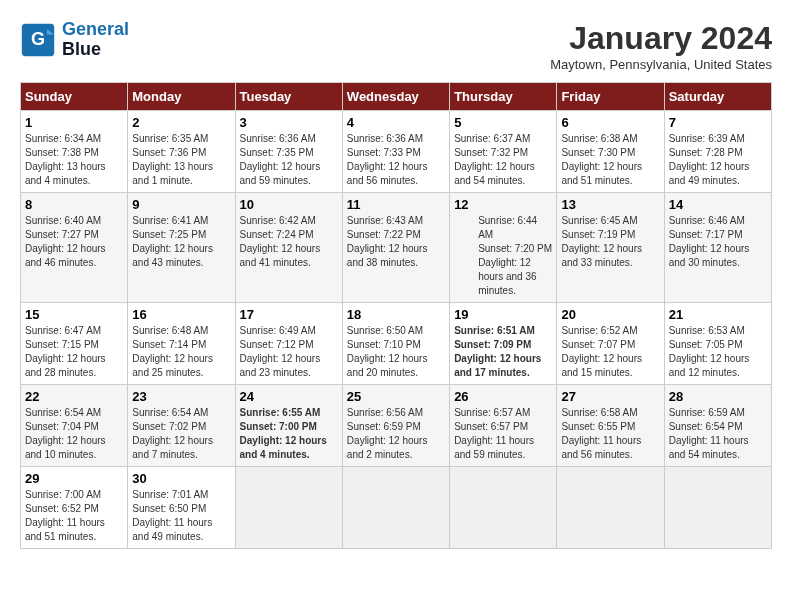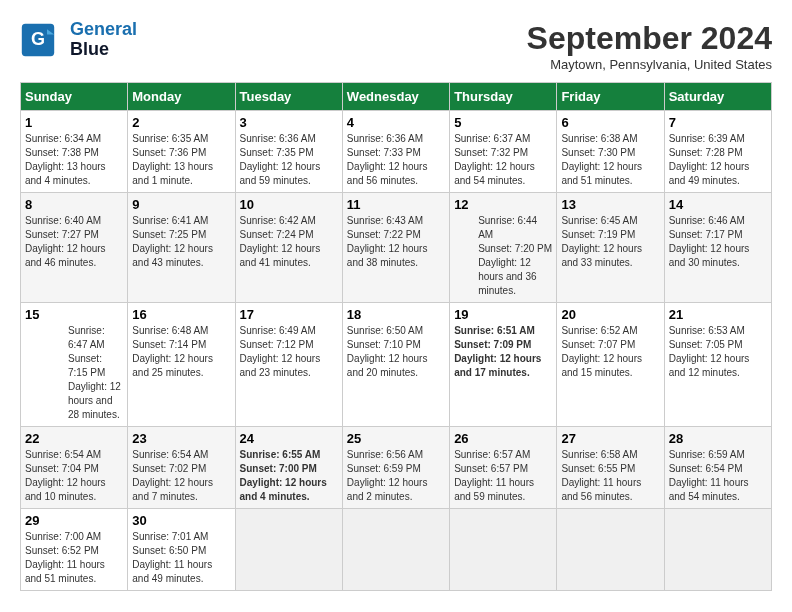--- a/index.html
+++ b/index.html
@@ -19,21 +19,20 @@
     .logo {
       display: flex;
       align-items: center;
       gap: 6px;
     }
     .logo-text {
       font-size: 18px;
       font-weight: bold;
       color: #333;
       line-height: 1.1;
-      margin-left: 8px;
     }
     .logo-text span {
       color: #0f172a;
     }
     .logo-icon {
       width: 36px;
       height: 36px;
     }
     .title-block {
       text-align: right;
@@ -46,21 +45,21 @@
     .calendar-subtitle {
       font-size: 13px;
       color: #333;
     }
     table {
       width: 100%;
       border-collapse: collapse;
       font-size: 11px;
     }
     thead tr th {
-      background: #15803d;
+      background: #7f1d1d;
       color: #fff;
       padding: 6px 4px;
       text-align: left;
       font-size: 13px;
       font-weight: bold;
       border: 1px solid #ccc;
     }
     tbody tr td {
       border: 1px solid #ccc;
       vertical-align: top;
@@ -96,21 +95,21 @@
       <rect x="2" y="2" width="36" height="36" rx="4" fill="#1a6faf"></rect>
       <text x="20" y="26" text-anchor="middle" fill="white" font-size="20" font-weight="bold">G</text>
       <polygon points="30,8 38,14 30,14" fill="#4aa8e0"></polygon>
     </svg>
     <div class="logo-text">
       <span style="color:#1a6faf;">General</span><br>
       <span>Blue</span>
     </div>
   </div>
   <div class="title-block">
-    <div class="calendar-title">September 2024</div>
+    <div class="calendar-title">January 2024</div>
     <div class="calendar-subtitle">Maytown, Pennsylvania, United States</div>
   </div>
 </div>
 
 <table>
   <thead>
     <tr id="weekday-header">
     <th>Sunday</th>
         <th>Monday</th>
         <th>Tuesday</th>
@@ -205,21 +204,21 @@
         <td>
           <span class="day-num">14</span>
           <div class="day-info" style="white-space: pre-line;">Sunrise: 6:46 AM
 Sunset: 7:17 PM
 Daylight: 12 hours and 30 minutes.</div>
         </td>
       </tr>
       <tr>
         <td>
           <span class="day-num">15</span>
-          <div class="day-info" style="white-space: pre-line; margin-left: 43px;">Sunrise: 6:47 AM
+          <div class="day-info" style="white-space: pre-line;">Sunrise: 6:47 AM
 Sunset: 7:15 PM
 Daylight: 12 hours and 28 minutes.</div>
         </td>
         <td>
           <span class="day-num">16</span>
           <div class="day-info" style="white-space: pre-line;">Sunrise: 6:48 AM
 Sunset: 7:14 PM
 Daylight: 12 hours and 25 minutes.</div>
         </td>
         <td>

